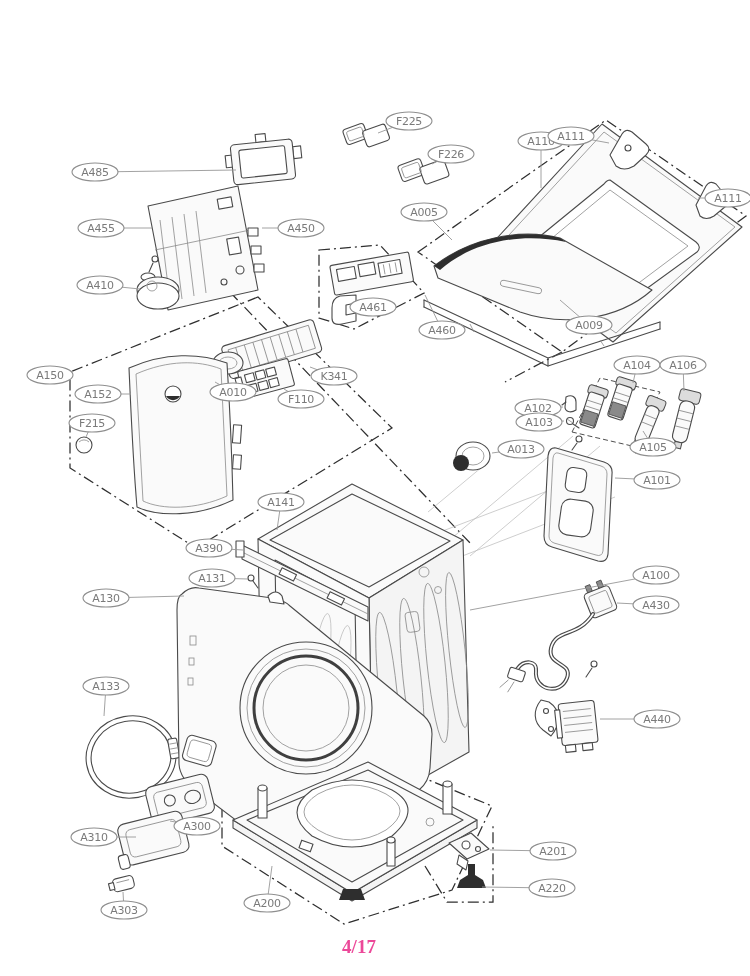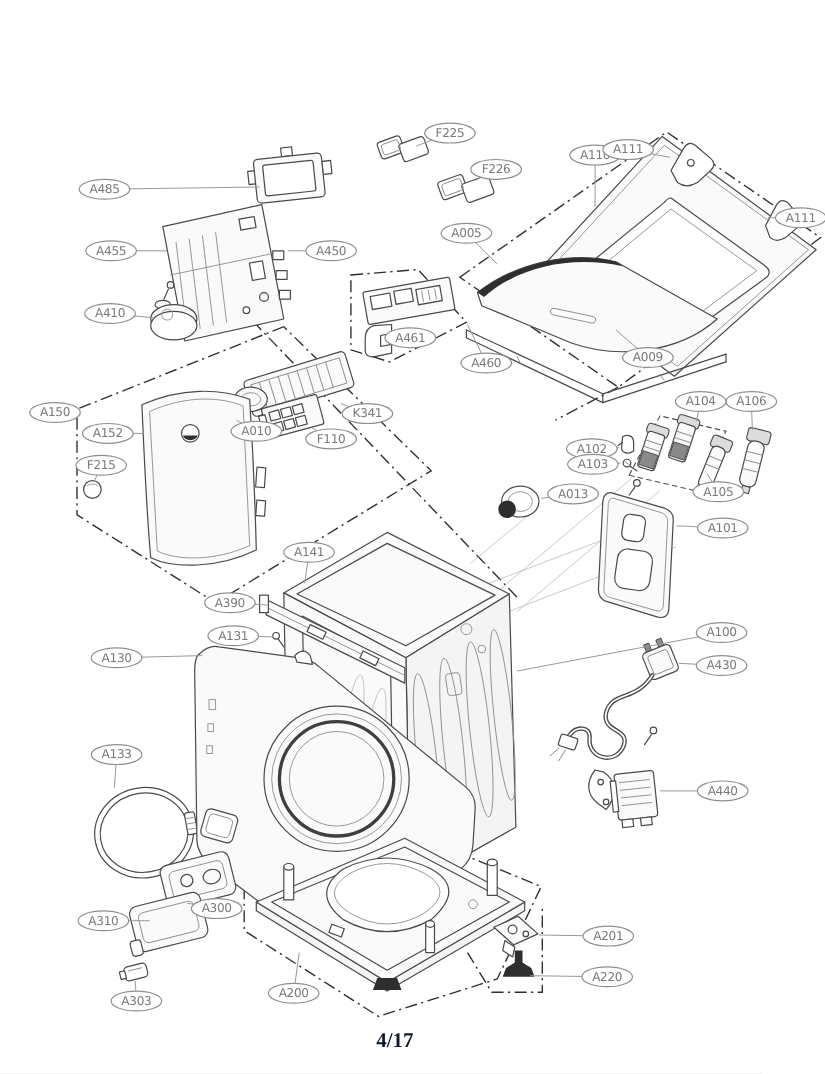--- a/index.html
+++ b/index.html
@@ -20,21 +20,21 @@
   .cap{fill:#dcdcdc;stroke:#4a4a4a;stroke-width:1;}
   .phantom{stroke:#2f2f2f;stroke-width:1.25;fill:none;stroke-dasharray:11 4 2 4;stroke-linejoin:miter;}
   .dashed {stroke:#4f4f4f;stroke-width:1;fill:none;stroke-dasharray:5 3;}
   
   .leader{stroke:#979797;stroke-width:0.9;}
   .bubble{fill:#ffffff;stroke:#8f8f8f;stroke-width:1.1;}
   .callout-text{fill:#7a7a7a;font-size:11px;text-anchor:middle;
     font-family:"DejaVu Sans",sans-serif;letter-spacing:-0.3px;}
   .footer{
     position:absolute;left:299px;top:936px;width:120px;text-align:center;
-    font-family:"Liberation Serif",serif;font-weight:bold;font-size:19px;color:#0f172a;
+    font-family:"Liberation Serif",serif;font-weight:bold;font-size:19px;color:#ec4899;
   }
 </style>
 </head>
 <body>
 
 <div class="page">
 <svg width="750" height="976" viewBox="0 0 750 976">
 
   <g>
     <polygon class="phantom" points="418,252 606,120 746,216 562,352"></polygon>

